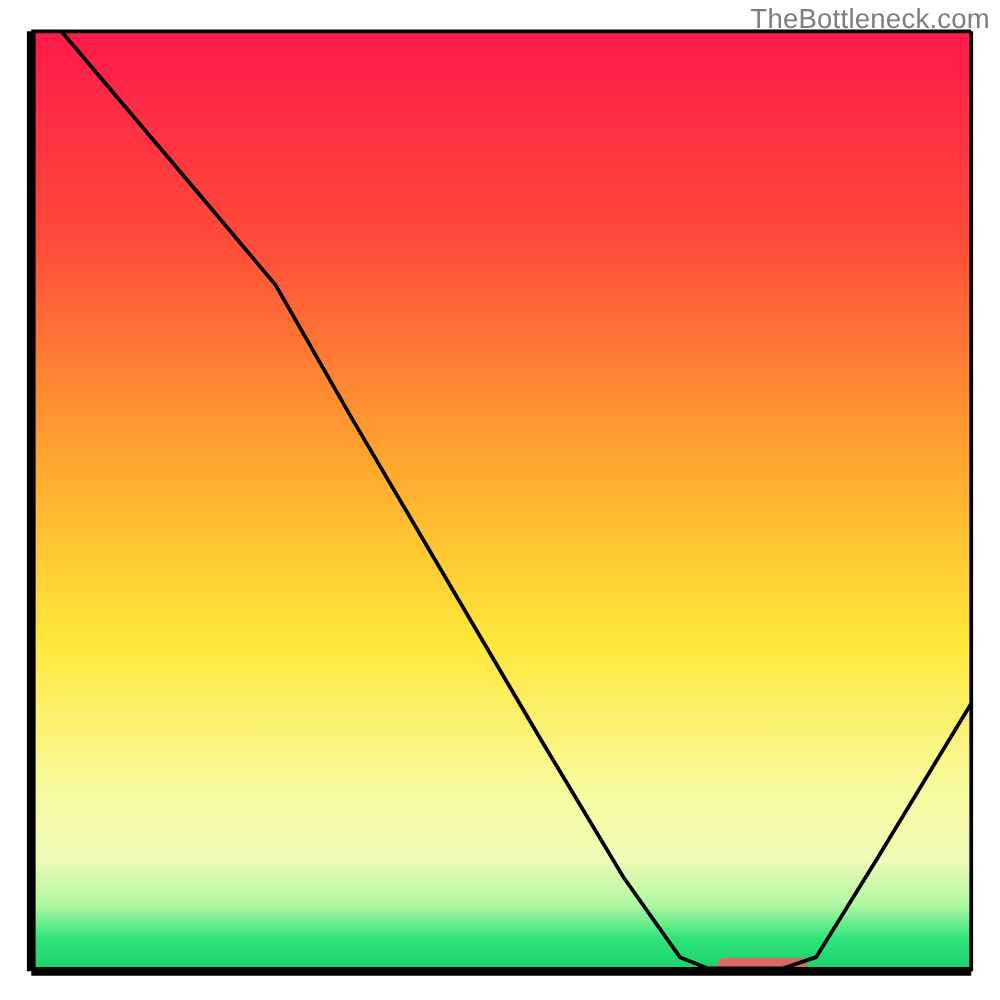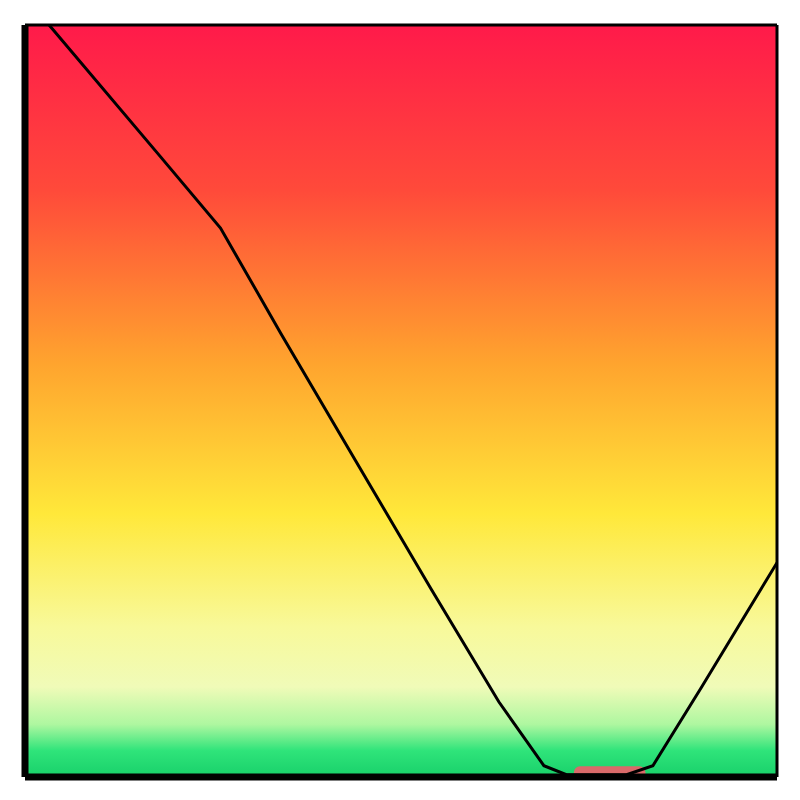--- a/index.html
+++ b/index.html
@@ -57,13 +57,14 @@
     <rect id="marker-rect" rx="6" ry="6" x="573.96" y="766.24" width="71.43999999999994" height="14" fill="#d96a6a"></rect>
     <path id="curve-path" fill="none" stroke-width="3" d="M49.1 25.0 L160.4 156.6 L220.5 228.0 L280.7 333.3 L355.9 461.2 L431.1 589.0 L498.8 701.8 L543.9 765.7 L566.4 774.7 L626.6 774.7 L652.9 765.7 L701.8 686.8 L777.0 562.7" stroke="#000000"></path>
   </g>
 
   <line id="axis-left" stroke-width="7" x1="25" y1="25" x2="25" y2="777" stroke="#000000"></line>
   <line id="axis-bottom" stroke-width="7" x1="25" y1="777" x2="777" y2="777" stroke="#000000"></line>
   <line id="axis-top" stroke-width="3" x1="25" y1="25" x2="777" y2="25" stroke="#000000"></line>
   <line id="axis-right" stroke-width="3" x1="777" y1="25" x2="777" y2="777" stroke="#000000"></line>
 </svg>
 
+<div class="watermark">TheBottleneck.com</div>
 </div>
 
 </body></html>

